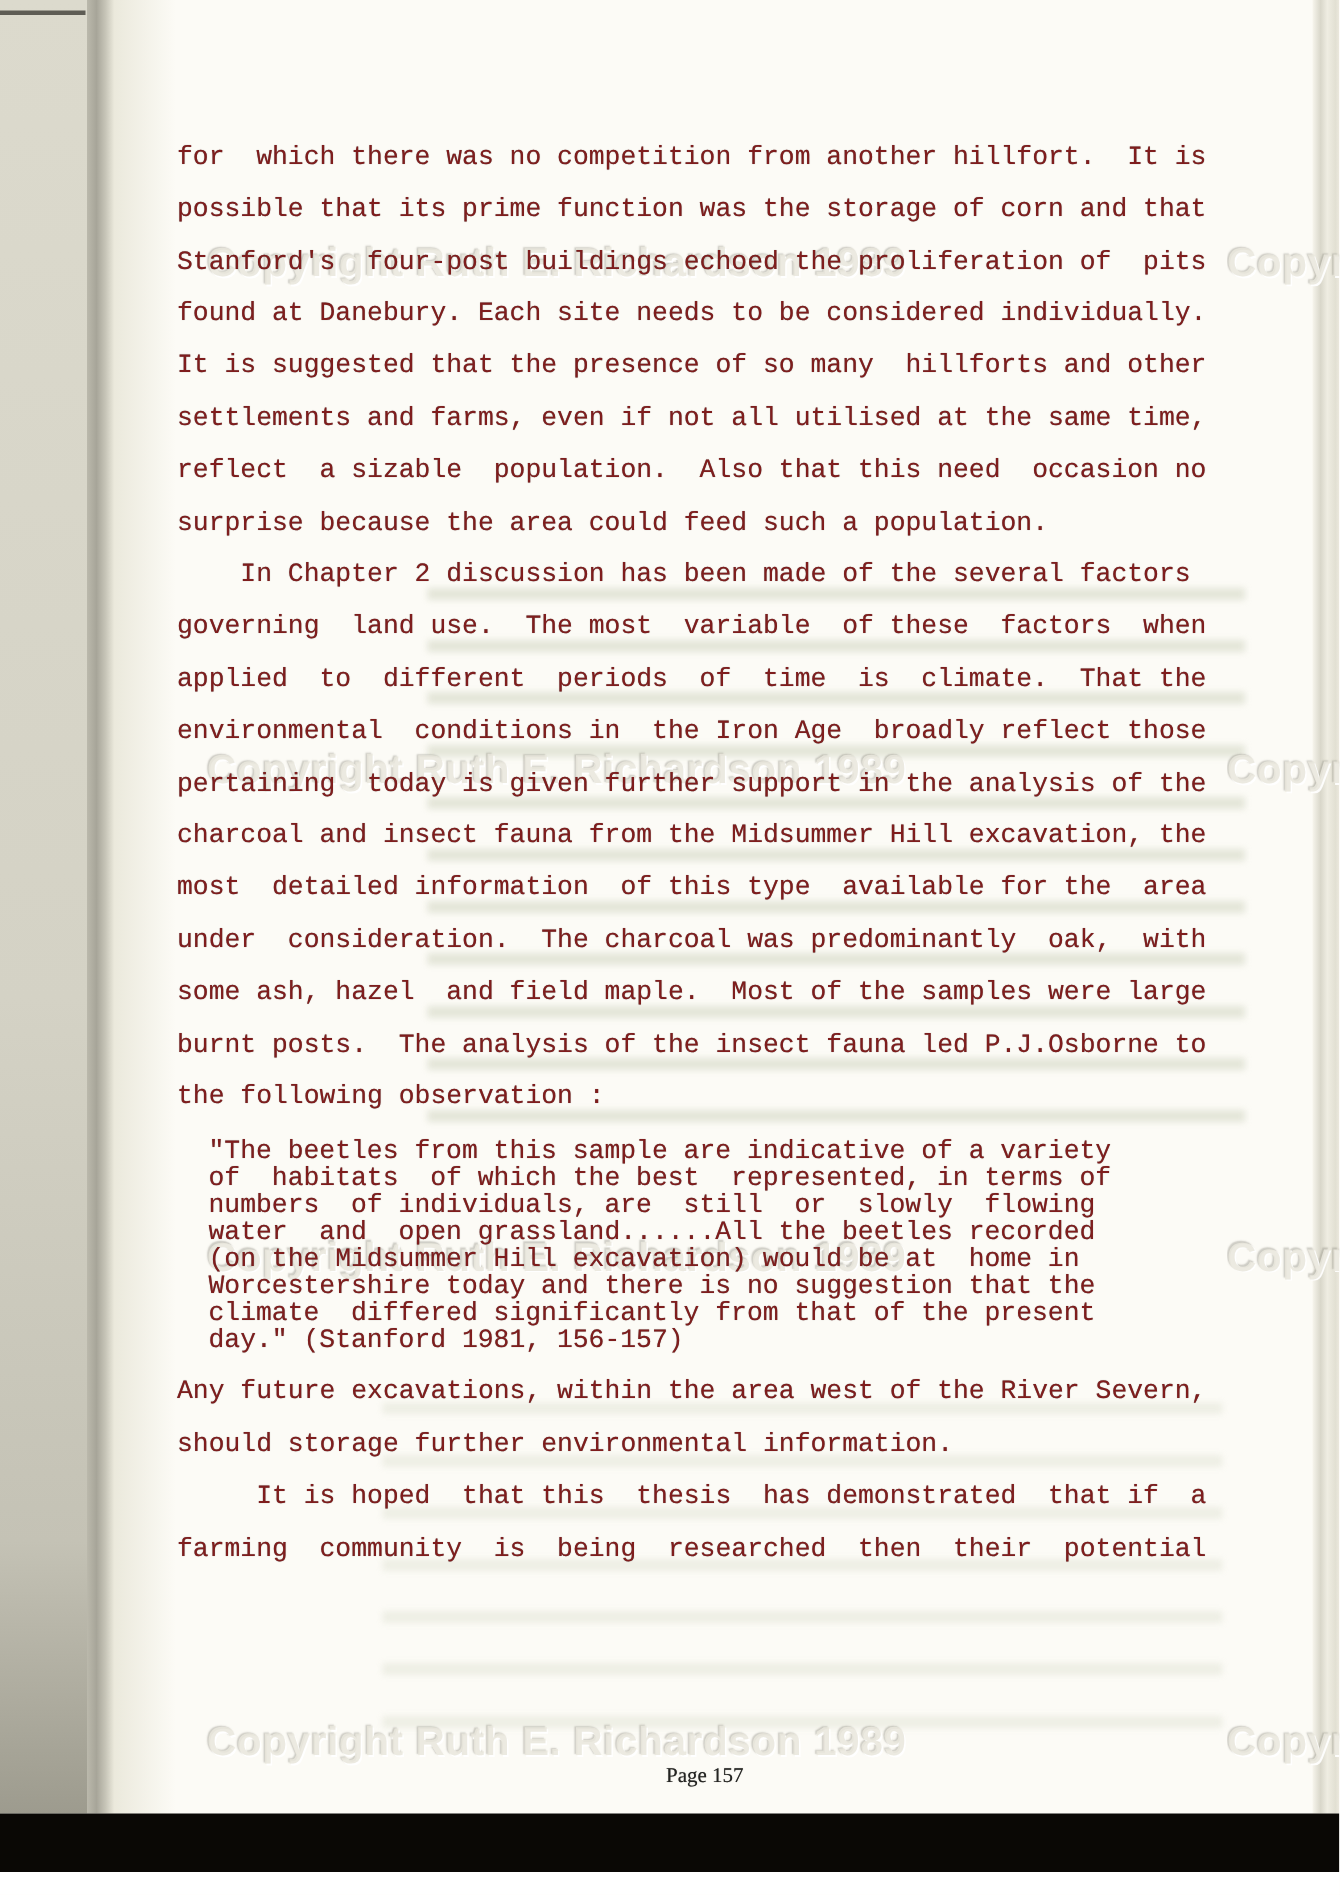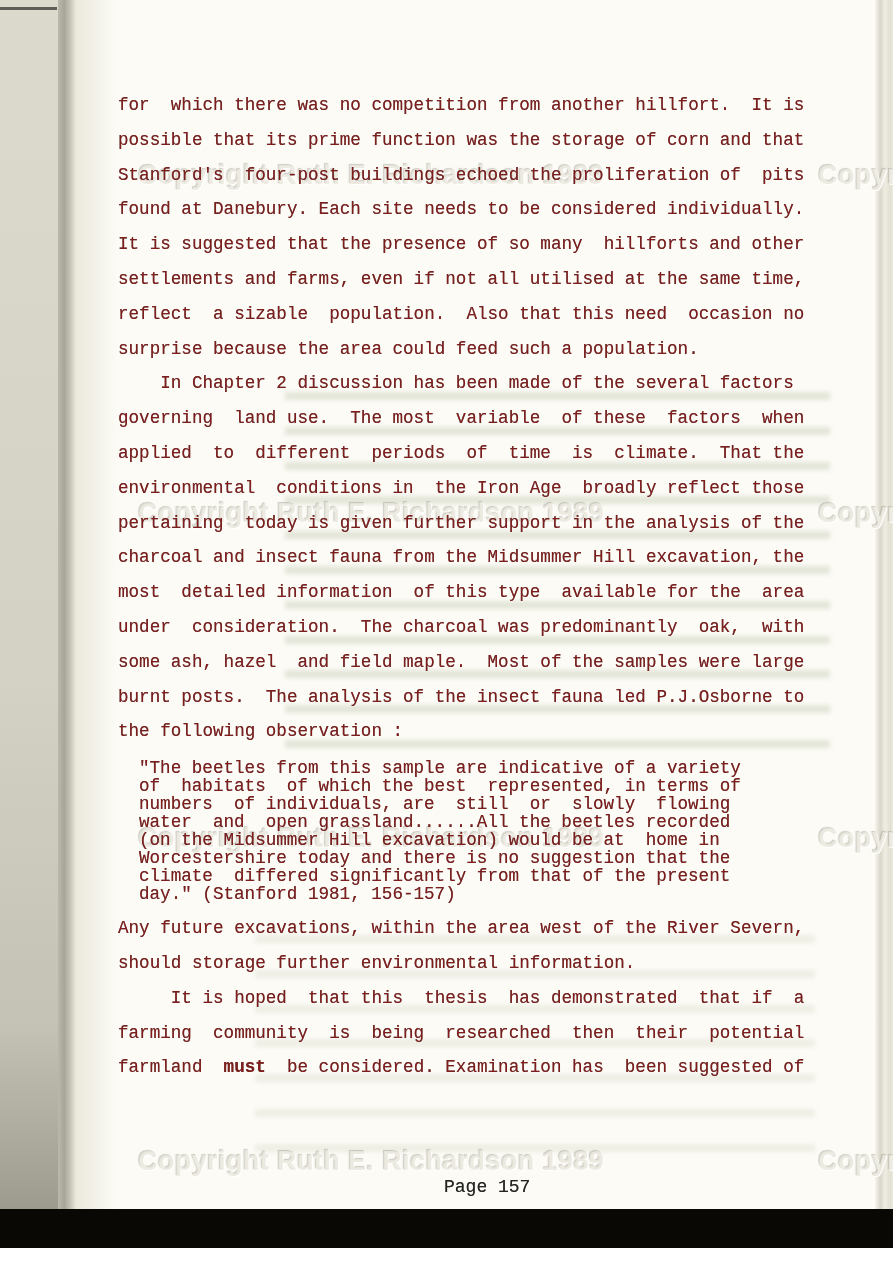--- a/index.html
+++ b/index.html
@@ -89,22 +89,22 @@
     line-height: 18px;
     margin: 10px 0 8px 21px;
   }
   .must-line {
     white-space: pre;
     line-height: 34.8px; height: 34.8px;
   }
   .must-line b { font-weight: 700; }
   .footer {
     position: absolute; left: 444px; top: 1177px;
-    font-family: Liberation Mono, monospace;
-    font-size: 18px; color: #242422;
+    font-family: Liberation Serif, serif;
+    font-size: 14px; color: #242422;
     text-shadow: 0 0 .5px rgba(25,25,22,0.6);
     white-space: pre;
     text-align: right;
   }
 </style>
 </head>
 <body>
 
 <div class="scan">
   <div class="paper"></div>
@@ -151,19 +151,18 @@
 numbers  of individuals, are  still  or  slowly  flowing
 water  and  open grassland......All the beetles recorded
 (on the Midsummer Hill excavation) would be at  home in
 Worcestershire today and there is no suggestion that the
 climate  differed significantly from that of the present
 day." (Stanford 1981, 156-157)</pre>
     <pre>Any future excavations, within the area west of the River Severn,
 should storage further environmental information.
      It is hoped  that this  thesis  has demonstrated  that if  a
 farming  community  is  being  researched  then  their  potential</pre>
-    <div class="must-line"><span>farmland  </span><b>must</b><span>  be considered. Examination has  been suggested of</span></div>
   </div>
 
   <div class="footer">Page 157</div>
 
   <div class="bottom-bar"></div>
 </div>
 
 </body></html>

